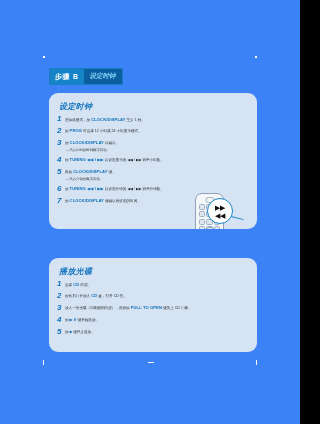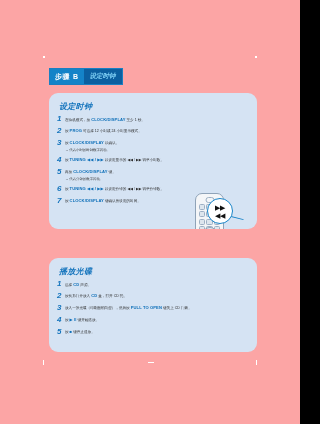--- a/index.html
+++ b/index.html
@@ -1,19 +1,19 @@
 <!DOCTYPE html>
 <html><head>
 <meta charset="utf-8">
 <style>
   html,body{margin:0;padding:0;background:#000;}
   body{width:300px;height:424px;position:relative;overflow:hidden;
        font-family:"Liberation Sans","DejaVu Sans",sans-serif;}
 
-  .page{position:absolute;inset:0;background:#fca5a5;}
+  .page{position:absolute;inset:0;background:#3b82f6;}
 
   
   .crop{position:absolute;background:#fff;}
   .crop.tl{left:43px;top:56px;width:2px;height:2px;}
   .crop.tr{left:255px;top:56px;width:2px;height:2px;}
   .crop.bl{left:43px;top:360px;width:1px;height:5px;}
   .crop.bm{left:148px;top:362px;width:6px;height:1px;}
   .crop.br{left:256px;top:360px;width:1px;height:5px;}
 
   

